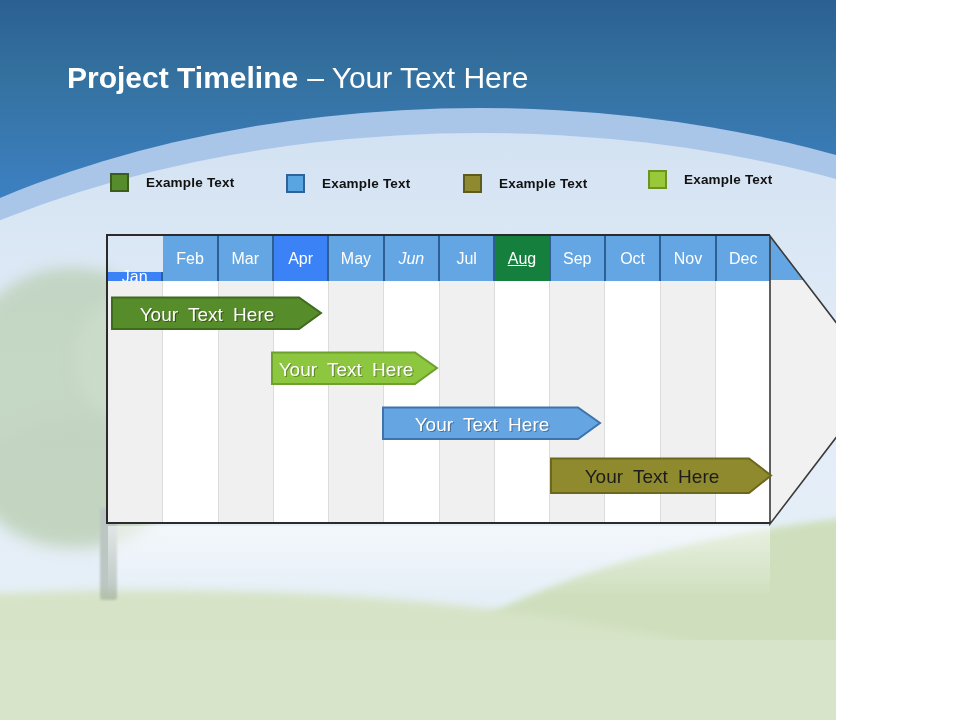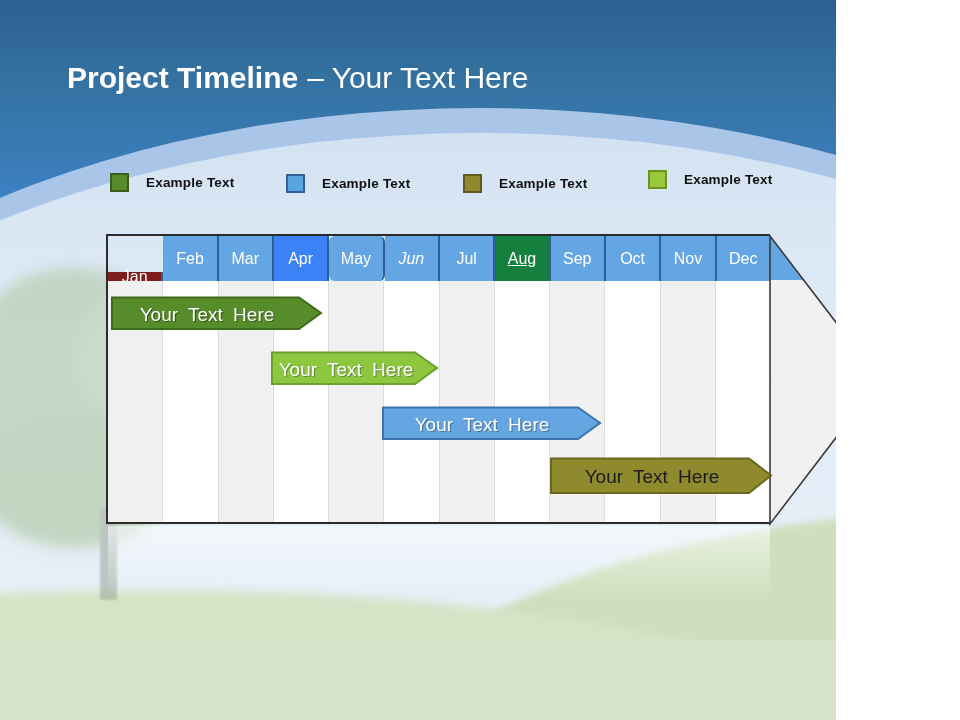--- a/index.html
+++ b/index.html
@@ -95,25 +95,25 @@
     <div class="legend-swatch" style="background: rgb(143, 138, 48); border-color: rgb(95, 91, 28);"></div>
     <span class="legend-label">Example Text</span>
   </div>
   <div class="legend-item" style="left:648px;top:168px;">
     <div class="legend-swatch" style="background: rgb(153, 200, 58); border-color: rgb(109, 148, 35);"></div>
     <span class="legend-label">Example Text</span>
   </div>
 
   <div class="ttable">
     <div class="thead">
-      <div class="hcell" style="background: #7f1d1d; margin-top: 36px;">Jan</div>
+      <div class="hcell" style="background: #3b82f6; margin-top: 36px;">Jan</div>
       <div class="hcell" style="background: rgb(100, 166, 228);">Feb</div>
       <div class="hcell" style="background: rgb(100, 166, 228);">Mar</div>
       <div class="hcell" style="background: #3b82f6;">Apr</div>
-      <div class="hcell" style="background: rgb(100, 166, 228); border-radius: 6px;">May</div>
+      <div class="hcell" style="background: rgb(100, 166, 228);">May</div>
       <div class="hcell" style="background: rgb(100, 166, 228); font-style: italic;">Jun</div>
       <div class="hcell" style="background: rgb(100, 166, 228);">Jul</div>
       <div class="hcell" style="background: #15803d; text-decoration: underline;">Aug</div>
       <div class="hcell" style="background: rgb(100, 166, 228);">Sep</div>
       <div class="hcell" style="background: rgb(100, 166, 228);">Oct</div>
       <div class="hcell" style="background: rgb(100, 166, 228); text-align: right;">Nov</div>
       <div class="hcell" style="background: rgb(100, 166, 228);">Dec</div>
     </div>
     <div class="tbody">
       <div class="bcol"></div>

